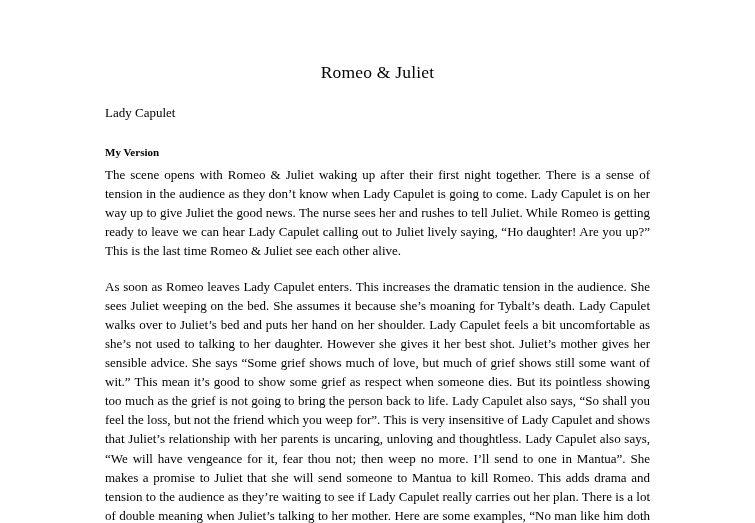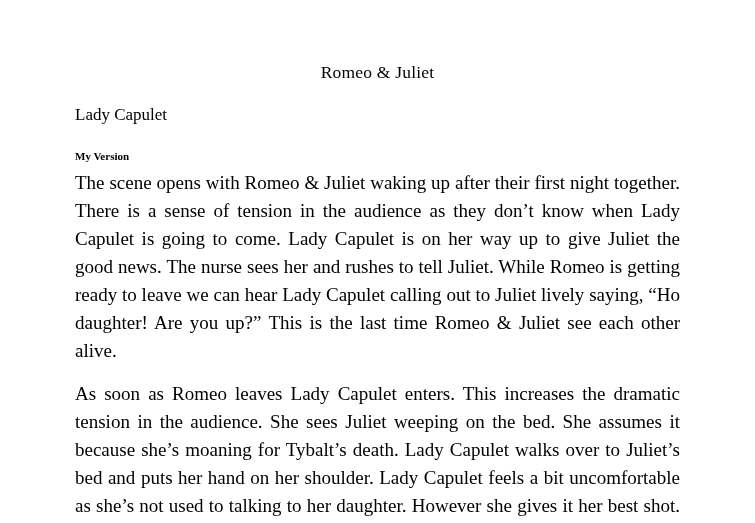--- a/index.html
+++ b/index.html
@@ -13,41 +13,41 @@
     overflow: hidden;
     font-family: "Liberation Serif", serif;
     color: #000000;
   }
   .page {
     position: relative;
     width: 755px;
     height: 504px;
     background: #ffffff;
     box-sizing: border-box;
-    padding: 0 75px;
+    padding: 0 105px;
   }
   .doc-title {
     text-align: center;
     font-size: 17.5px;
     font-weight: normal;
     margin: 0;
     padding-top: 62px;
     letter-spacing: 0.2px;
   }
   .subtitle {
-    font-size: 17px;
+    font-size: 13px;
     margin-top: 22px;
   }
   .section-heading {
     font-size: 11px;
     font-weight: bold;
     margin-top: 25px;
   }
   p.body-para {
-    font-size: 19px;
+    font-size: 13px;
     line-height: 1.47;
     text-align: justify;
     margin: 0;
     text-justify: inter-word;
   }
   p.first-para {
     margin-top: 7px;
   }
   p.second-para {
     margin-top: 16px;

